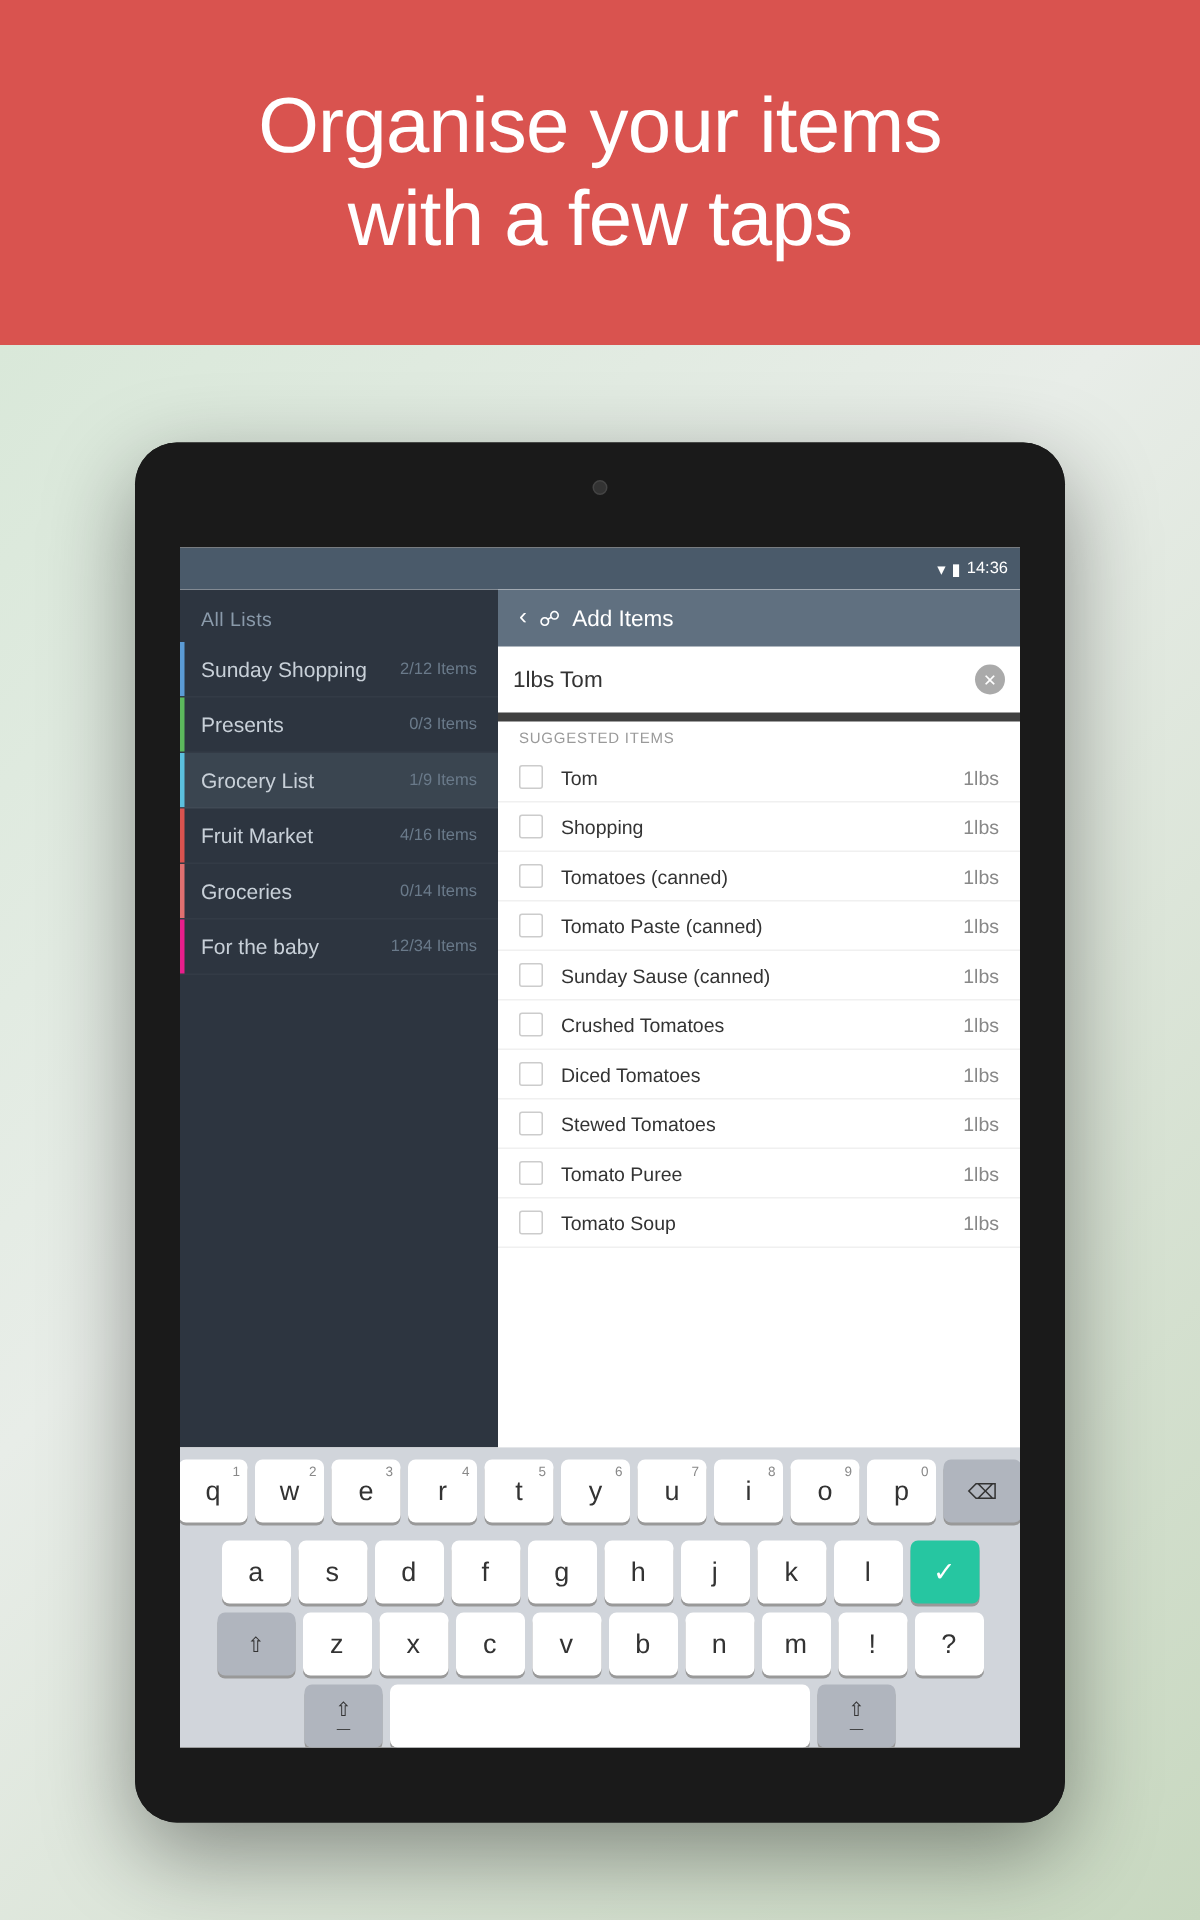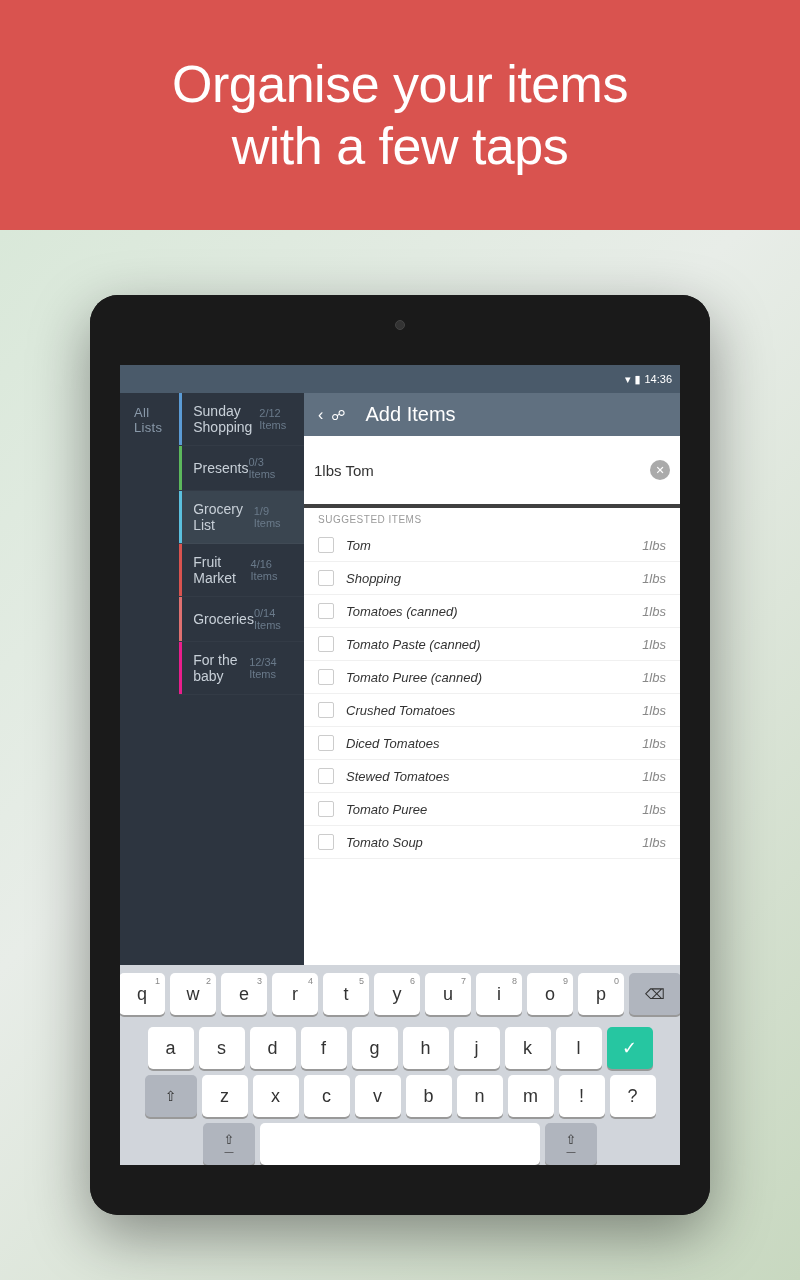--- a/index.html
+++ b/index.html
@@ -109,24 +109,24 @@
 
     
     .screen-content {
       display: flex;
       flex: 1;
       overflow: hidden;
     }
 
     
     .sidebar {
-      width: 184px;
+      width: 212px;
       background: #2d3540;
       display: flex;
-      flex-direction: row;
+      flex-direction: column;
       overflow: hidden;
     }
     .sidebar-header {
       color: #8a9aaa;
       font-size: 13px;
       padding: 12px 14px 8px;
       letter-spacing: 0.3px;
     }
     .sidebar-item {
       padding: 10px 14px;
@@ -183,29 +183,28 @@
       color: white;
       font-size: 16px;
       cursor: pointer;
     }
     .panel-icon {
       color: white;
       font-size: 14px;
     }
     .panel-title {
       color: white;
-      font-size: 20px;
+      font-size: 15px;
       font-weight: 500;
-      margin-left: 12px;
     }
 
     
     .search-row {
-      padding: 24px 10px;
-      border-bottom: 4px solid #404040;
+      padding: 12px 10px;
+      border-bottom: 6px solid #404040;
       display: flex;
       align-items: center;
     }
     .search-input-field {
       flex: 1;
       border: none;
       outline: none;
       font-size: 15px;
       color: #333;
       background: transparent;
@@ -230,21 +229,20 @@
       padding: 6px 14px 4px;
       letter-spacing: 0.5px;
       text-transform: uppercase;
     }
     .suggested-item {
       display: flex;
       align-items: center;
       padding: 8px 14px;
       border-bottom: 1px solid #f0f0f0;
       cursor: pointer;
-      font-style: italic;
     }
     .checkbox {
       width: 16px;
       height: 16px;
       border: 1.5px solid #ccc;
       border-radius: 2px;
       margin-right: 12px;
       flex-shrink: 0;
     }
     .item-name {
@@ -409,21 +407,21 @@
     <span class="item-name">Tomatoes (canned)</span>
     <span class="item-qty">1lbs</span>
   </div>
               <div class="suggested-item">
     <div class="checkbox"></div>
     <span class="item-name">Tomato Paste (canned)</span>
     <span class="item-qty">1lbs</span>
   </div>
               <div class="suggested-item">
     <div class="checkbox"></div>
-    <span class="item-name">Tomato Puree (canned)</span>
+    <span class="item-name">Sunday Sause (canned)</span>
     <span class="item-qty">1lbs</span>
   </div>
               <div class="suggested-item">
     <div class="checkbox"></div>
     <span class="item-name">Crushed Tomatoes</span>
     <span class="item-qty">1lbs</span>
   </div>
               <div class="suggested-item">
     <div class="checkbox"></div>
     <span class="item-name">Diced Tomatoes</span>

